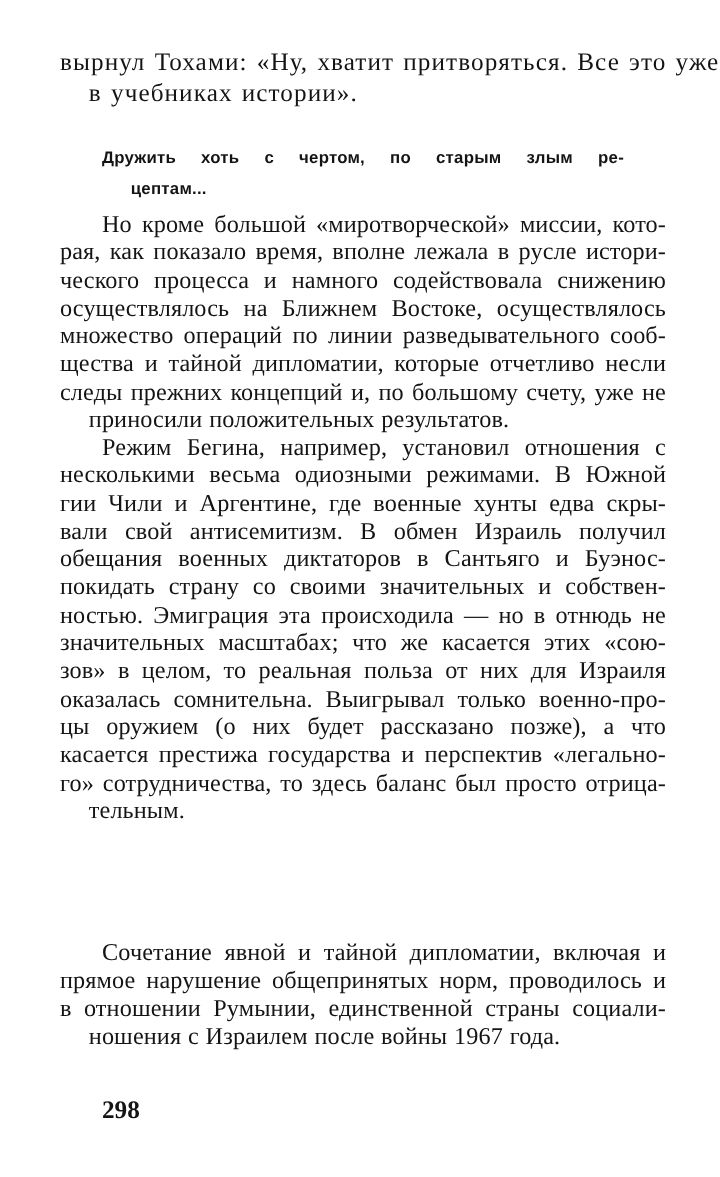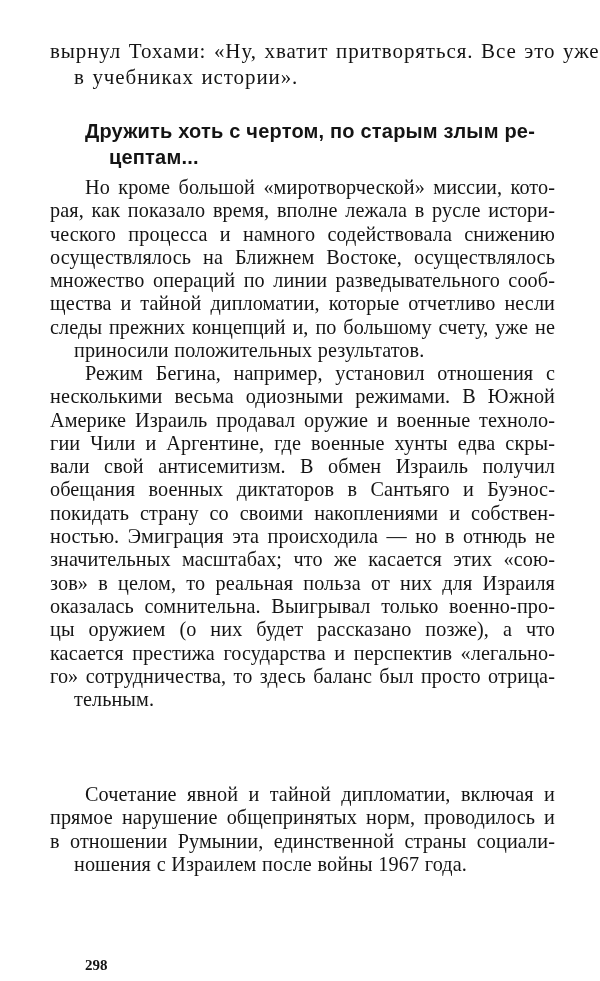--- a/index.html
+++ b/index.html
@@ -52,21 +52,21 @@
       word-spacing: 1.5px;
     }
     .heading {
       position: absolute;
       top: 118px;
       left: 35px;
       width: 435px;
       margin: 0;
       font-family: "Liberation Sans", "DejaVu Sans", sans-serif;
       font-weight: bold;
-      font-size: 20px;
+      font-size: 14px;
       line-height: 26px;
       letter-spacing: 0.2px;
     }
     .body1 {
       position: absolute;
       top: 176px;
       left: 0;
       width: 505px;
     }
     .body2 {
@@ -76,26 +76,26 @@
       width: 505px;
     }
     .body3 {
       position: absolute;
       top: 783px;
       left: 0;
       width: 505px;
     }
     .page-number {
       position: absolute;
-      top: 952px;
+      top: 912px;
       left: 35px;
       margin: 0;
       font-family: "Liberation Serif", "DejaVu Serif", serif;
       font-weight: bold;
-      font-size: 15px;
+      font-size: 21px;
       line-height: 26px;
     }
   </style>
 </head>
 <body>
 
 <div class="page">
 
   <div class="para intro">
     <span class="line">вырнул Тохами: «Ну, хватит притворяться. Все это уже</span>
@@ -114,25 +114,24 @@
     <span class="line">осуществлялось на Ближнем Востоке, осуществлялось</span>
     <span class="line">множество операций по линии разведывательного сооб-</span>
     <span class="line">щества и тайной дипломатии, которые отчетливо несли</span>
     <span class="line">следы прежних концепций и, по большому счету, уже не</span>
     <span class="line last">приносили положительных результатов.</span>
   </div>
 
   <div class="para body2">
     <span class="line" style="padding-left:35px">Режим Бегина, например, установил отношения с</span>
     <span class="line">несколькими весьма одиозными режимами. В Южной</span>
-    <span class="line">Америке Израиль продавал оружие и военные техноло-</span>
     <span class="line">гии Чили и Аргентине, где военные хунты едва скры-</span>
     <span class="line">вали свой антисемитизм. В обмен Израиль получил</span>
     <span class="line">обещания военных диктаторов в Сантьяго и Буэнос-</span>
-    <span class="line">покидать страну со своими накоплениями и собствен-</span>
+    <span class="line">покидать страну со своими значительных и собствен-</span>
     <span class="line">ностью. Эмиграция эта происходила — но в отнюдь не</span>
     <span class="line">значительных масштабах; что же касается этих «сою-</span>
     <span class="line">зов» в целом, то реальная польза от них для Израиля</span>
     <span class="line">оказалась сомнительна. Выигрывал только военно-про-</span>
     <span class="line">цы оружием (о них будет рассказано позже), а что</span>
     <span class="line">касается престижа государства и перспектив «легально-</span>
     <span class="line">го» сотрудничества, то здесь баланс был просто отрица-</span>
     <span class="line last">тельным.</span>
   </div>
 

